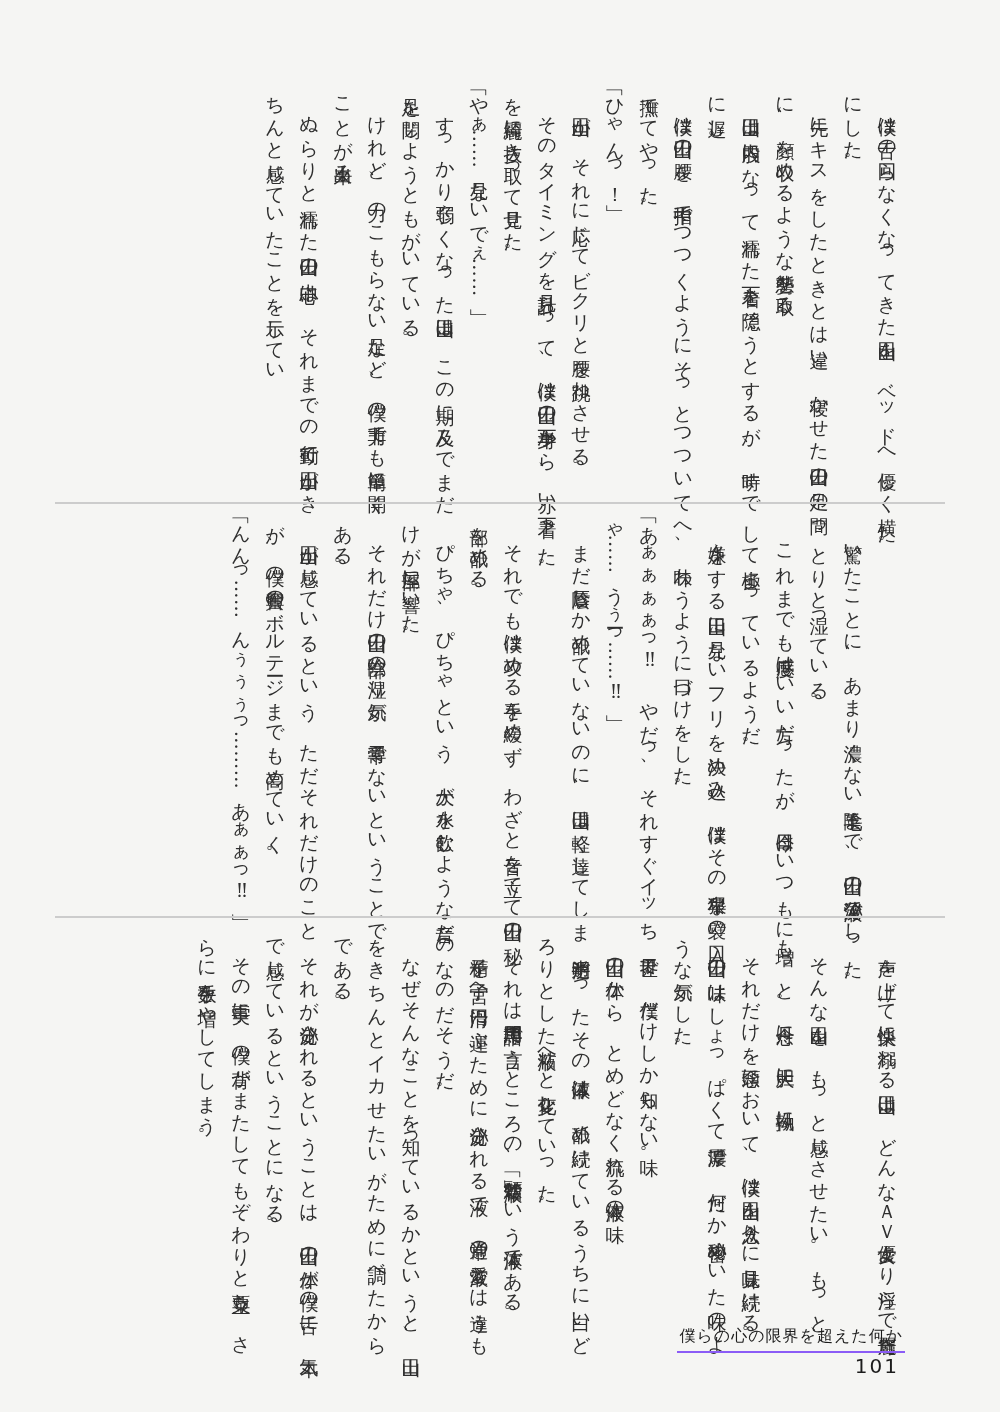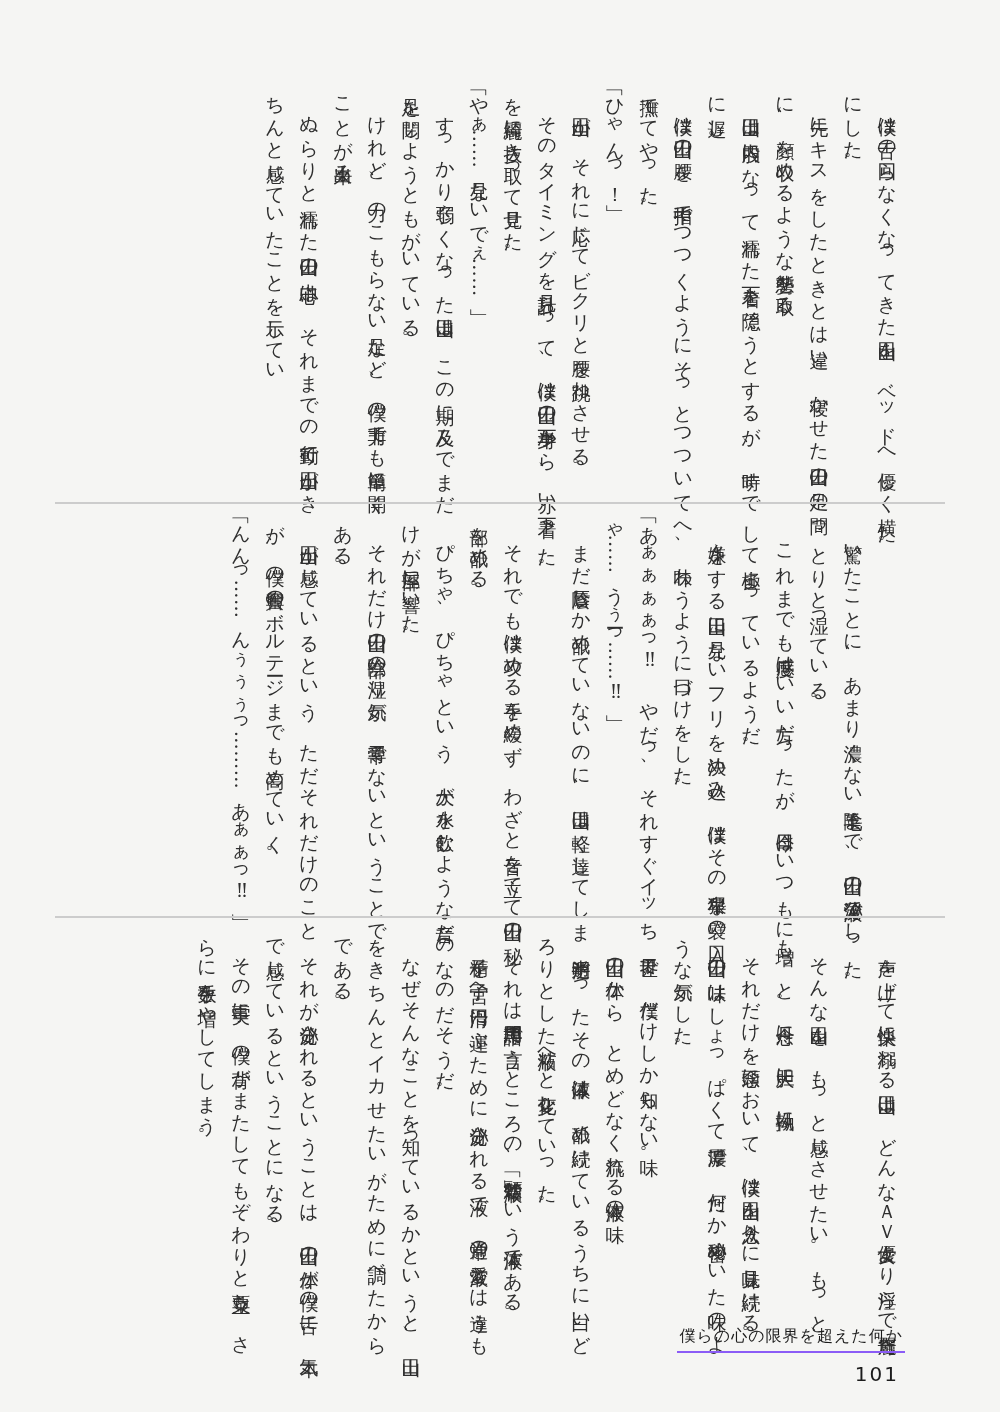--- a/index.html
+++ b/index.html
@@ -46,21 +46,21 @@
     font-weight:normal;
     font-size:16px;
     letter-spacing:1px;
     padding:0 2px 4px 2px;
     border-bottom:2px solid #8b5cf6;
     color:#1c1c1c;
   }
   .page-num{
     font-size:20px;
     letter-spacing:2px;
-    margin-top:9px;
+    margin-top:1px;
     padding-right:6px;
     color:#1c1c1c;
   }
 </style>
 </head>
 <body>
 
 <div class="page">
 
   <section class="text-block" id="block1">

